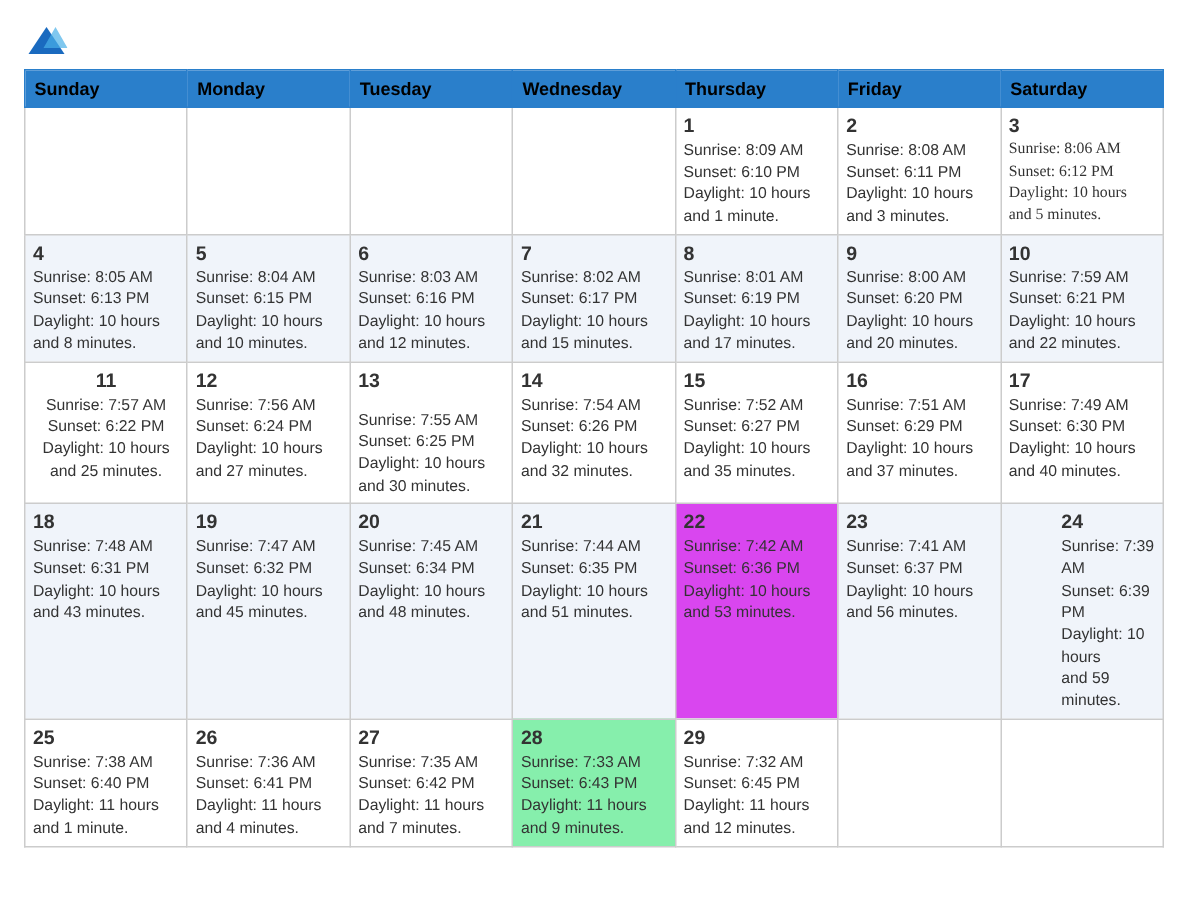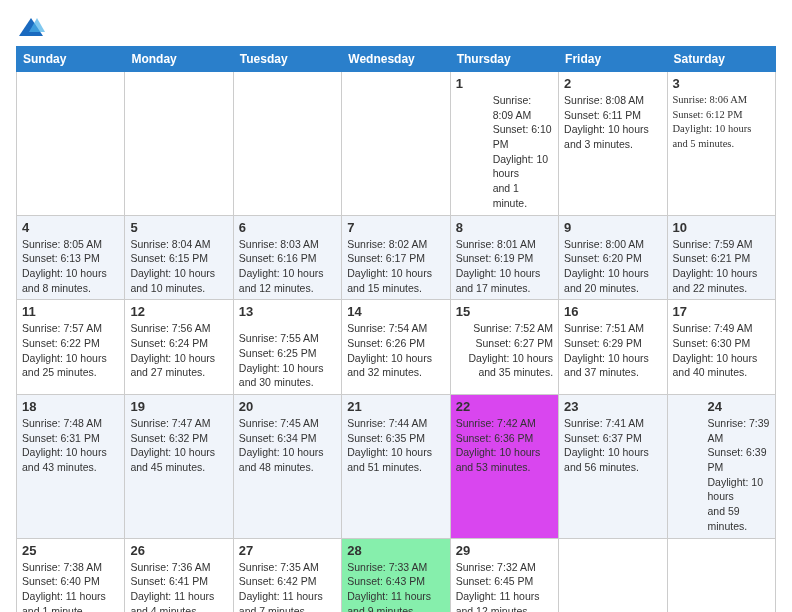--- a/index.html
+++ b/index.html
@@ -50,21 +50,21 @@
       margin-top: 2px;
     }
     .calendar {
       width: 100%;
       border-collapse: collapse;
       margin-top: 8px;
       font-size: 11px;
     }
     .calendar th {
       background: #2a7fcb;
-      color: #ffffff;
+      color: #000000;
       text-align: left;
       padding: 5px 6px;
       font-size: 12px;
       font-weight: bold;
       border: 1px solid #2a7fcb;
     }
     .calendar td {
       border: 1px solid #ccc;
       vertical-align: top;
       padding: 4px 5px;
@@ -127,21 +127,21 @@
       </tr>
   </thead>
   <tbody id="calendar-body">
   <tr class="row-odd">
         <td class="empty-cell"></td>
         <td class="empty-cell"></td>
         <td class="empty-cell"></td>
         <td class="empty-cell"></td>
         <td style="background: rgb(255, 255, 255);">
           <span class="day-number">1</span>
-          <div class="day-info" style="white-space: pre-line; margin-left: 37px;">Sunrise: 8:09 AM
+          <div class="day-info" style="white-space: pre-line;">Sunrise: 8:09 AM
 Sunset: 6:10 PM
 Daylight: 10 hours
 and 1 minute.</div>
         </td>
         <td style="background: rgb(255, 255, 255);">
           <span class="day-number">2</span>
           <div class="day-info" style="white-space: pre-line;">Sunrise: 8:08 AM
 Sunset: 6:11 PM
 Daylight: 10 hours
 and 3 minutes.</div>
@@ -199,21 +199,21 @@
         </td>
         <td style="background: rgb(240, 244, 250);">
           <span class="day-number">10</span>
           <div class="day-info" style="white-space: pre-line;">Sunrise: 7:59 AM
 Sunset: 6:21 PM
 Daylight: 10 hours
 and 22 minutes.</div>
         </td>
       </tr>
       <tr class="row-odd">
-        <td style="background: rgb(255, 255, 255);">
+        <td style="background: rgb(255, 255, 255); text-align: center;">
           <span class="day-number">11</span>
           <div class="day-info" style="white-space: pre-line;">Sunrise: 7:57 AM
 Sunset: 6:22 PM
 Daylight: 10 hours
 and 25 minutes.</div>
         </td>
         <td style="background: rgb(255, 255, 255);">
           <span class="day-number">12</span>
           <div class="day-info" style="white-space: pre-line;">Sunrise: 7:56 AM
 Sunset: 6:24 PM
@@ -229,21 +229,21 @@
         </td>
         <td style="background: rgb(255, 255, 255);">
           <span class="day-number">14</span>
           <div class="day-info" style="white-space: pre-line;">Sunrise: 7:54 AM
 Sunset: 6:26 PM
 Daylight: 10 hours
 and 32 minutes.</div>
         </td>
         <td style="background: rgb(255, 255, 255);">
           <span class="day-number">15</span>
-          <div class="day-info" style="white-space: pre-line; text-align: right;">Sunrise: 7:52 AM
+          <div class="day-info" style="white-space: pre-line;">Sunrise: 7:52 AM
 Sunset: 6:27 PM
 Daylight: 10 hours
 and 35 minutes.</div>
         </td>
         <td style="background: rgb(255, 255, 255);">
           <span class="day-number">16</span>
           <div class="day-info" style="white-space: pre-line;">Sunrise: 7:51 AM
 Sunset: 6:29 PM
 Daylight: 10 hours
 and 37 minutes.</div>

